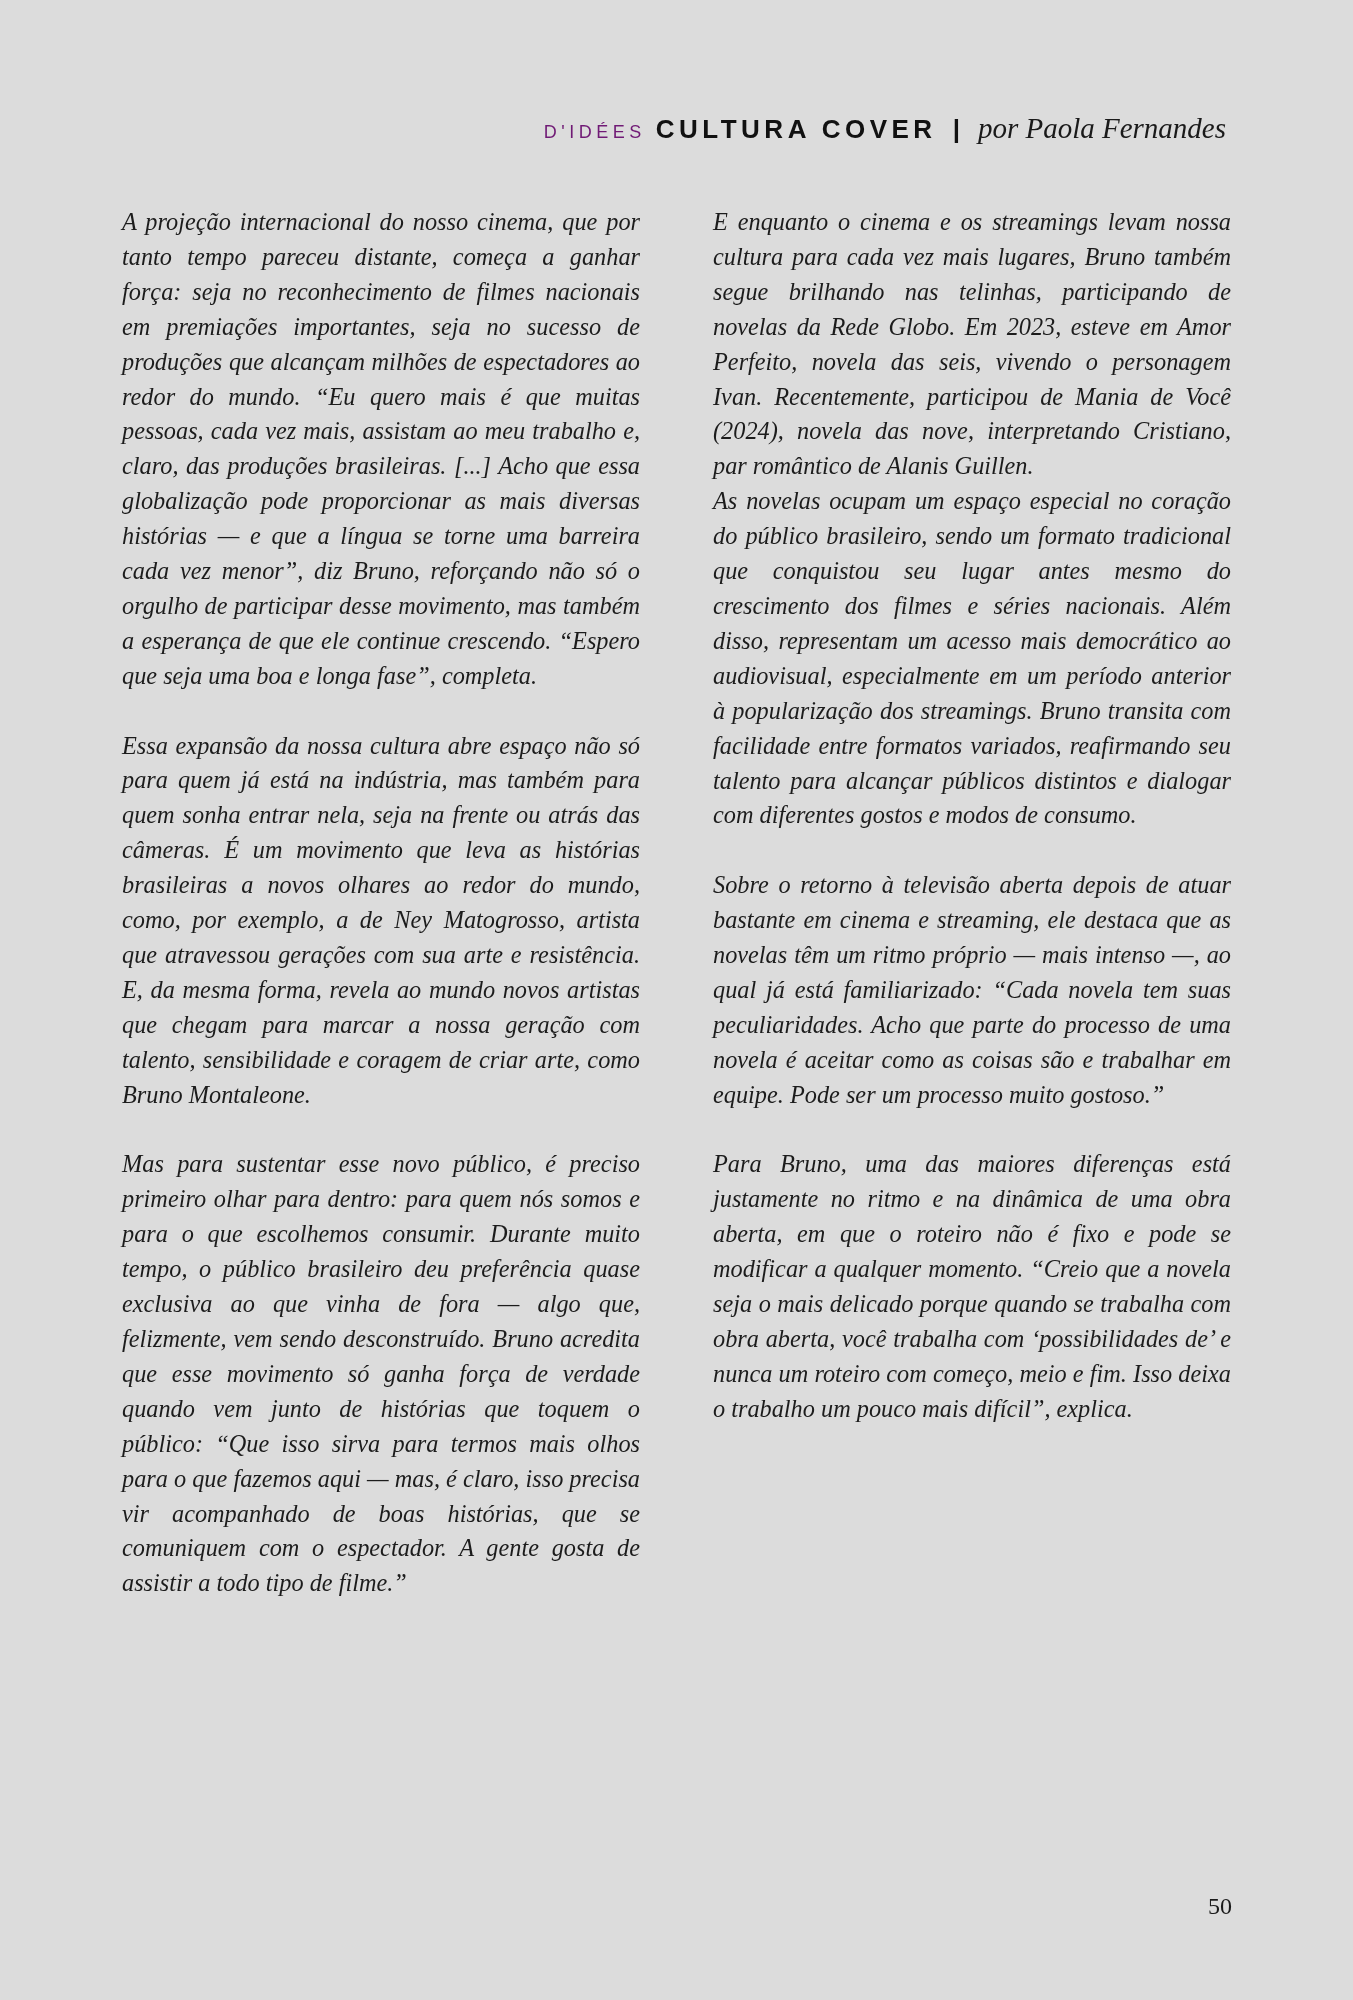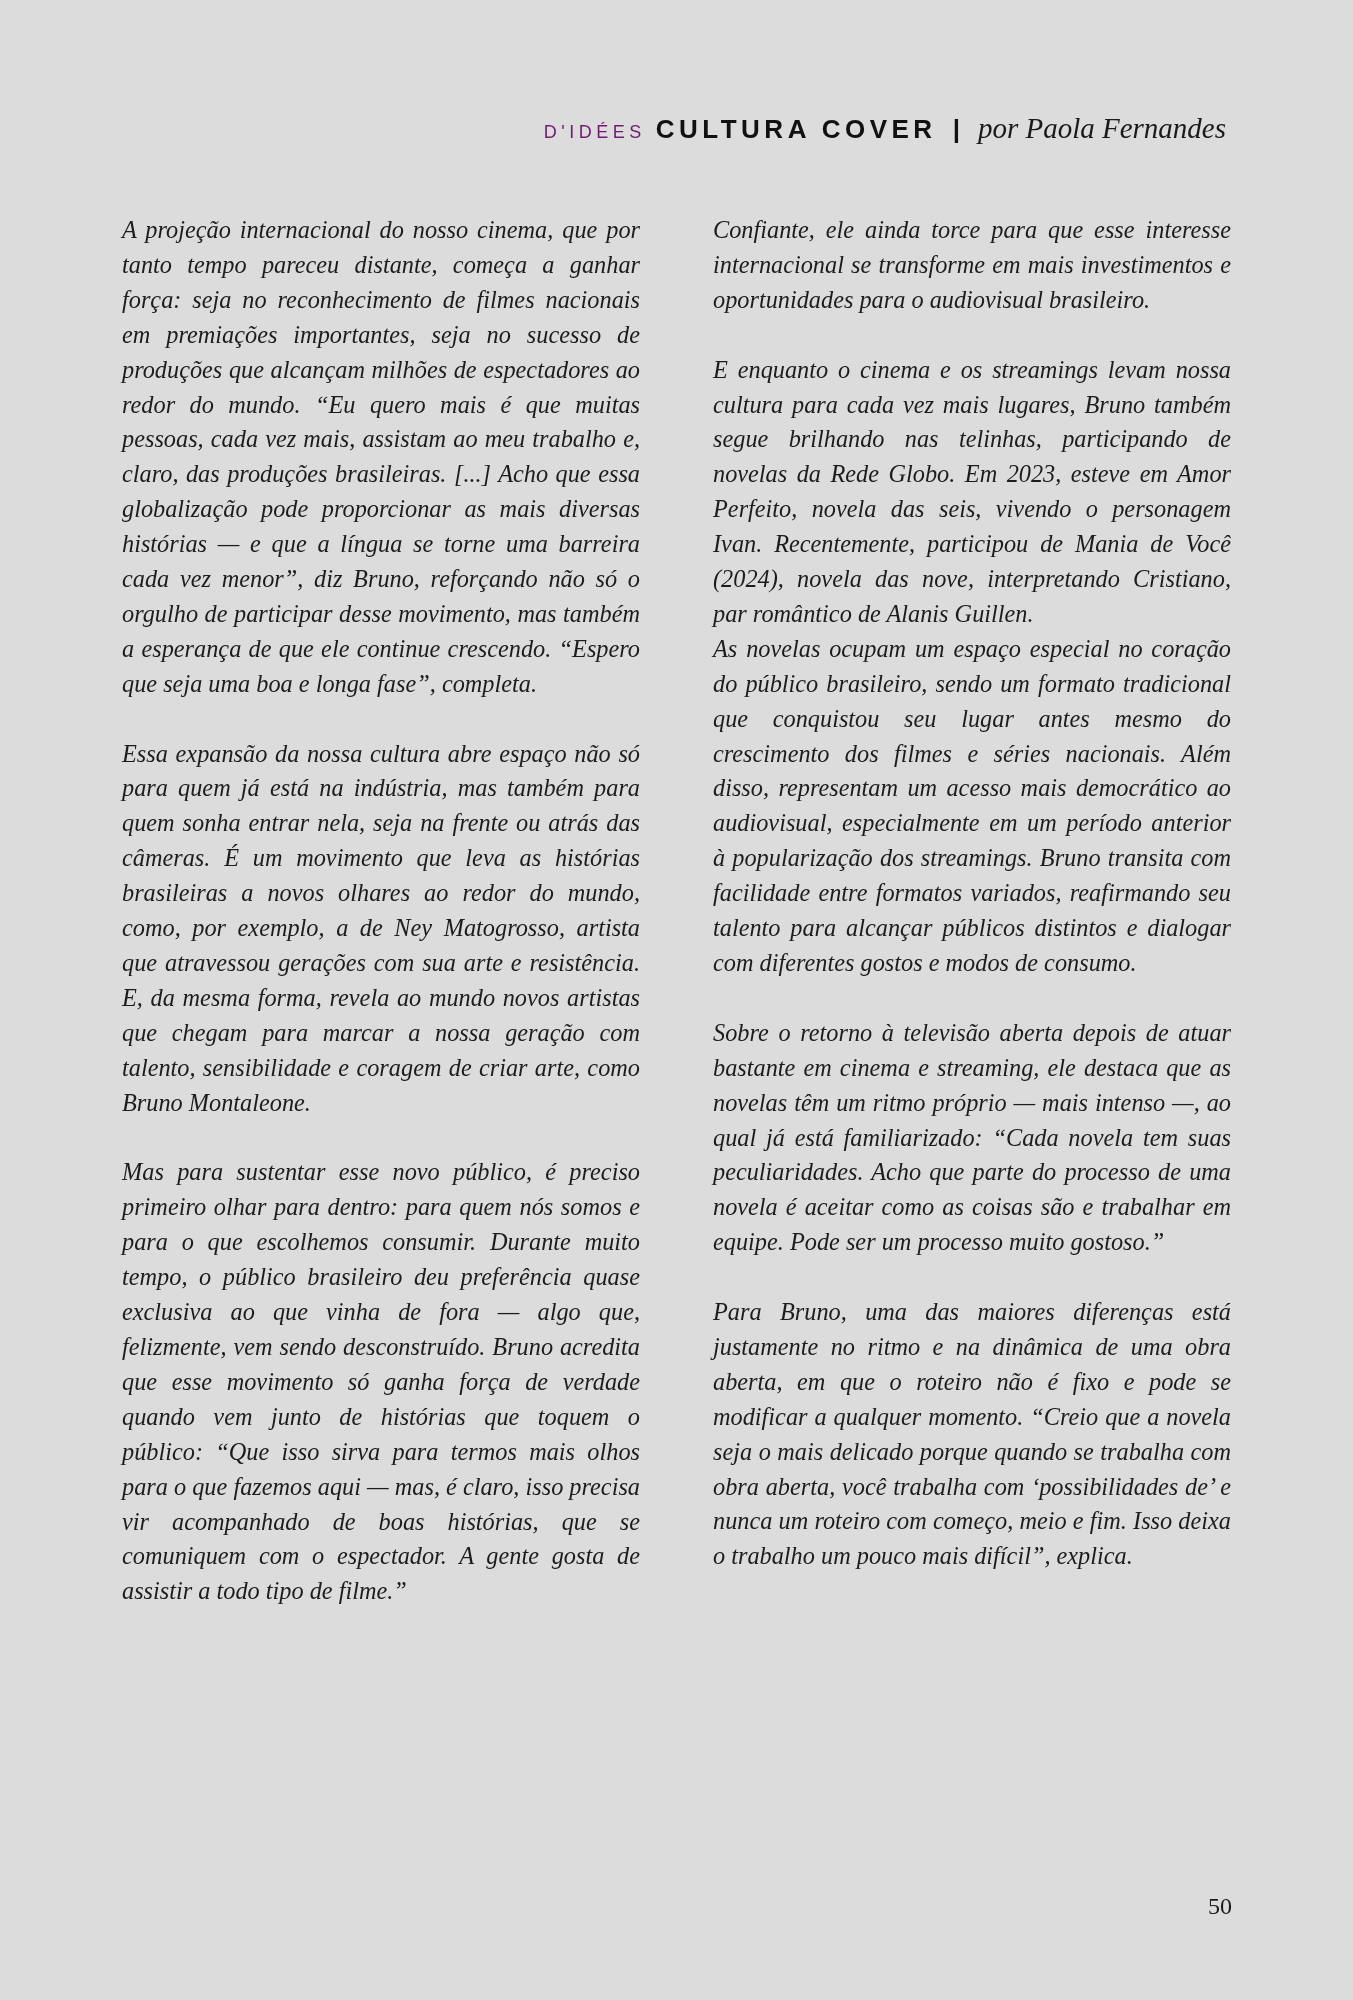--- a/index.html
+++ b/index.html
@@ -50,21 +50,20 @@
   .col {
     position: absolute;
     top: 205px;
     width: 518px;
     font-family: "Liberation Serif", serif;
     font-style: italic;
     font-size: 24.3px;
     line-height: 34.9px;
     text-align: justify;
     color: #1c1c1c;
-    margin-top: 8px;
   }
   .col-left { left: 122px; }
   .col-right { left: 713px; }
   .col p { margin: 0 0 34.9px 0; hyphens: none; }
   .col p.tight { margin-bottom: 0; }
   .page-number {
     position: absolute;
     top: 1893px;
     right: 121px;
     font-family: "Liberation Serif", serif;
@@ -82,20 +81,19 @@
   <span class="hdr-author">por Paola Fernandes</span>
 </div>
 
 <div class="col col-left">
   <p>A projeção internacional do nosso cinema, que por tanto tempo pareceu distante, começa a ganhar força: seja no reconhecimento de filmes nacionais em premiações importantes, seja no sucesso de produções que alcançam milhões de espectadores ao redor do mundo. “Eu quero mais é que muitas pessoas, cada vez mais, assistam ao meu trabalho e, claro, das produções brasileiras. [...] Acho que essa globalização pode proporcionar as mais diversas histórias — e que a língua se torne uma barreira cada vez menor”, diz Bruno, reforçando não só o orgulho de participar desse movimento, mas também a esperança de que ele continue crescendo. “Espero que seja uma boa e longa fase”, completa.</p>
   <p>Essa expansão da nossa cultura abre espaço não só para quem já está na indústria, mas também para quem sonha entrar nela, seja na frente ou atrás das câmeras. É um movimento que leva as histórias brasileiras a novos olhares ao redor do mundo, como, por exemplo, a de Ney Matogrosso, artista que atravessou gerações com sua arte e resistência. E, da mesma forma, revela ao mundo novos artistas que chegam para marcar a nossa geração com talento, sensibilidade e coragem de criar arte, como Bruno Montaleone.</p>
   <p>Mas para sustentar esse novo público, é preciso primeiro olhar para dentro: para quem nós somos e para o que escolhemos consumir. Durante muito tempo, o público brasileiro deu preferência quase exclusiva ao que vinha de fora — algo que, felizmente, vem sendo desconstruído. Bruno acredita que esse movimento só ganha força de verdade quando vem junto de histórias que toquem o público: “Que isso sirva para termos mais olhos para o que fazemos aqui — mas, é claro, isso precisa vir acompanhado de boas histórias, que se comuniquem com o espectador. A gente gosta de assistir a todo tipo de filme.”</p>
 </div>
 
 <div class="col col-right">
-  <p>Confiante, ele ainda torce para que esse interesse internacional se transforme em mais investimentos e oportunidades para o audiovisual brasileiro.</p>
   <p class="tight">E enquanto o cinema e os streamings levam nossa cultura para cada vez mais lugares, Bruno também segue brilhando nas telinhas, participando de novelas da Rede Globo. Em 2023, esteve em Amor Perfeito, novela das seis, vivendo o personagem Ivan. Recentemente, participou de Mania de Você (2024), novela das nove, interpretando Cristiano, par romântico de Alanis Guillen.</p>
   <p>As novelas ocupam um espaço especial no coração do público brasileiro, sendo um formato tradicional que conquistou seu lugar antes mesmo do crescimento dos filmes e séries nacionais. Além disso, representam um acesso mais democrático ao audiovisual, especialmente em um período anterior à popularização dos streamings. Bruno transita com facilidade entre formatos variados, reafirmando seu talento para alcançar públicos distintos e dialogar com diferentes gostos e modos de consumo.</p>
   <p>Sobre o retorno à televisão aberta depois de atuar bastante em cinema e streaming, ele destaca que as novelas têm um ritmo próprio — mais intenso —, ao qual já está familiarizado: “Cada novela tem suas peculiaridades. Acho que parte do processo de uma novela é aceitar como as coisas são e trabalhar em equipe. Pode ser um processo muito gostoso.”</p>
   <p>Para Bruno, uma das maiores diferenças está justamente no ritmo e na dinâmica de uma obra aberta, em que o roteiro não é fixo e pode se modificar a qualquer momento. “Creio que a novela seja o mais delicado porque quando se trabalha com obra aberta, você trabalha com ‘possibilidades de’ e nunca um roteiro com começo, meio e fim. Isso deixa o trabalho um pouco mais difícil”, explica.</p>
 </div>
 
 <div class="page-number">50</div>
 
 </body></html>

